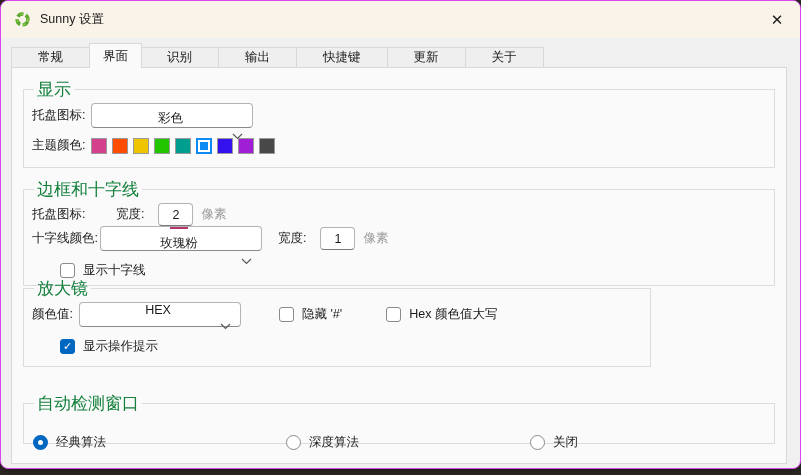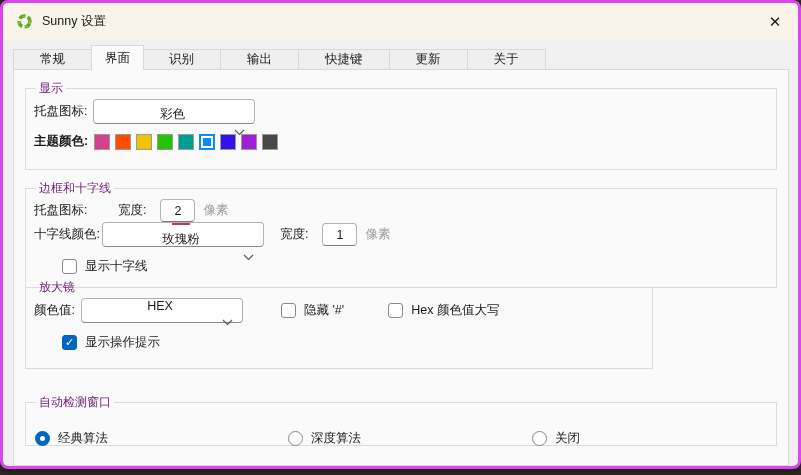--- a/index.html
+++ b/index.html
@@ -4,21 +4,21 @@
 <style>
   * { margin:0; padding:0; box-sizing:border-box; }
   html,body { width:801px; height:475px; overflow:hidden; }
   body {
     font-family:"Liberation Sans","DejaVu Sans",sans-serif;
     background:linear-gradient(90deg,#2e2а26 0%,#3a3028 40%,#27221e 100%);
     background-color:#2e2923;
   }
   .window {
     position:absolute; left:0; top:0; width:801px; height:469px;
-    border-radius:8px; border:3px solid #d946ef;
+    border-radius:8px; border:1px solid #d946ef;
     background:#f0f0f0; overflow:hidden;
     box-shadow:0 2px 8px rgba(0,0,0,.45);
   }
   .titlebar {
     position:absolute; left:0; top:0; width:100%; height:37px;
     background:#faf3e9; display:flex; align-items:center;
   }
   .app-icon { margin-left:13px; width:17px; height:17px; }
   .title-text { margin-left:9px; font-size:12.5px; color:#1a1a1a; }
   .close-btn {
@@ -40,21 +40,21 @@
   }
   
   .tabpanel {
     position:absolute; left:10px; top:66px; width:776px; height:397px;
     background:#fafafa; border:1px solid #d9d9d9; z-index:2;
   }
   fieldset {
     position:absolute; border:1px solid #dcdcdc; background:transparent;
     padding:2px 8px 6px 8px;
   }
-  legend { font-size:12px; color:#701a75; padding:0 3px; margin-left:2px; }
+  legend { font-size:17px; color:#15803d; padding:0 3px; margin-left:2px; }
   .g-display  { left:11px; top:10px;  width:752px; height:90px; }
   .g-border   { left:11px; top:110px; width:752px; height:108px; }
   .g-magnify  { left:11px; top:209px; width:628px; height:90px; }
   .g-detect   { left:11px; top:324px; width:752px; height:52px; }
   .row { display:flex; align-items:center; }
   .lbl { font-size:12.5px; color:#1a1a1a; margin-right:6px; }
   .lbl-w { width:68px; margin-right:0; }
   .unit { font-size:12.5px; color:#9b9b9b; margin-left:8px; }
   
   .combo {
@@ -130,21 +130,21 @@
           <svg width="16" height="16" viewBox="0 0 17 17">
             <circle cx="8.5" cy="8.5" r="5.4" fill="none" stroke="#5aa82d" stroke-width="3.4" stroke-dasharray="6.2 2.6" transform="rotate(20 8.5 8.5)"></circle>
             <circle cx="8.5" cy="8.5" r="5.4" fill="none" stroke="#8cc63f" stroke-width="1.4" stroke-dasharray="3 5.8" transform="rotate(55 8.5 8.5)"></circle>
           </svg>
           <span class="combo-text">彩色</span>
           <svg class="chevron" width="11" height="7" viewBox="0 0 11 7">
             <path d="M1 1 L5.5 5.5 L10 1" fill="none" stroke="#5a5a5a" stroke-width="1.2"></path>
           </svg>
         </div>
       </div>
-      <div class="row" style="margin-top:9px;font-weight:bold;">
+      <div class="row" style="margin-top:9px;">
         <span class="lbl">主题颜色:</span>
         <div class="swatches">
           <span class="swatch" style="background: rgb(213, 64, 140);"></span>
           <span class="swatch" style="background: rgb(255, 77, 0);"></span>
           <span class="swatch" style="background: rgb(238, 197, 0);"></span>
           <span class="swatch" style="background: rgb(35, 196, 0);"></span>
           <span class="swatch" style="background: rgb(0, 158, 143);"></span>
           <span class="swatch selected">
             <span class="swatch-core" style="background: rgb(13, 139, 242);"></span>
           </span>

